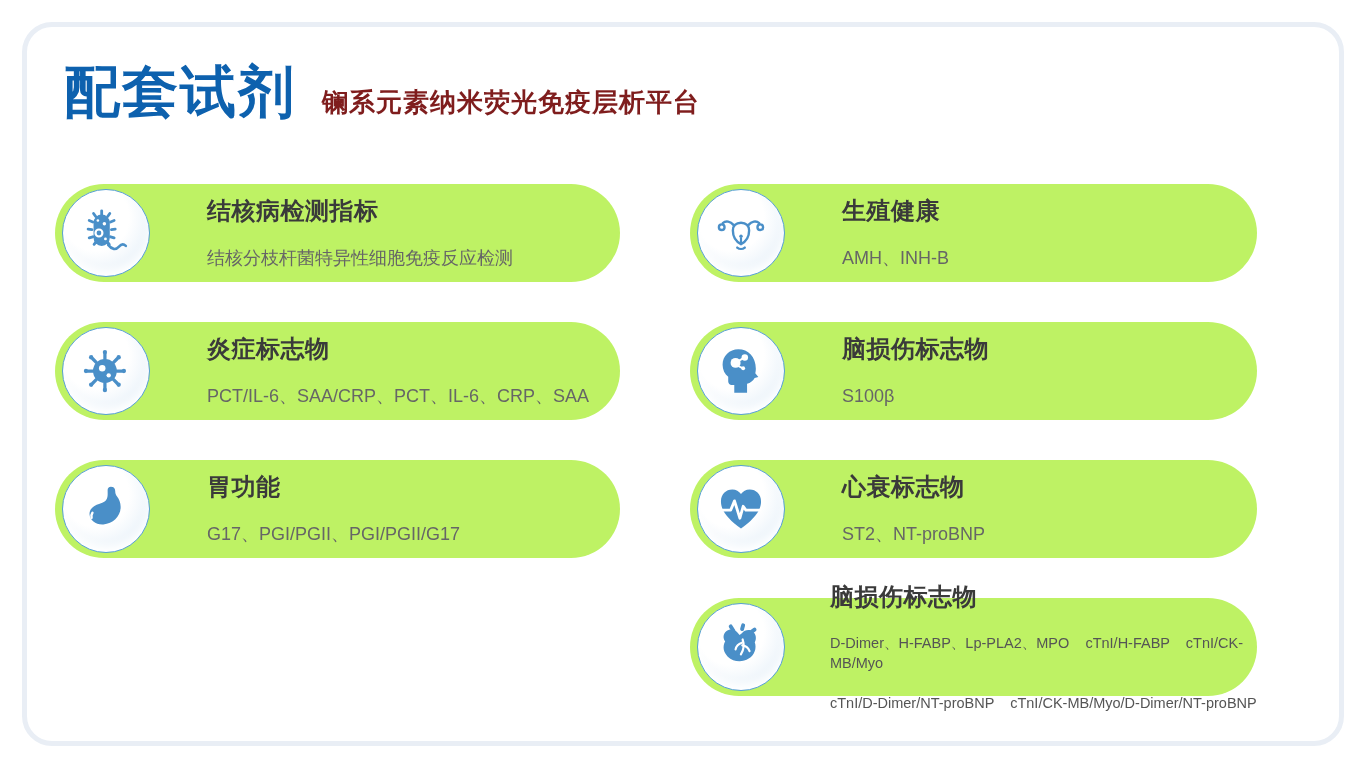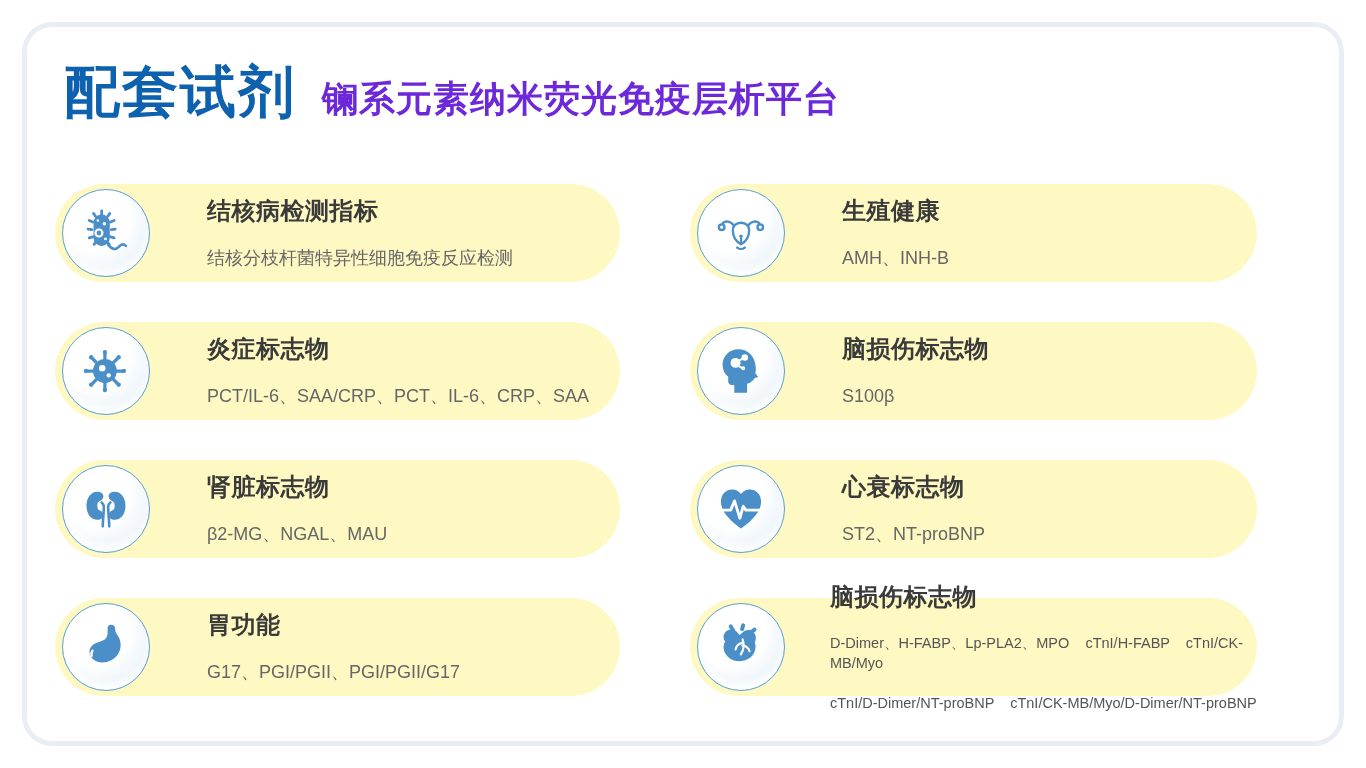--- a/index.html
+++ b/index.html
@@ -20,36 +20,36 @@
     position: absolute;
     left: 64px; top: 52px;
     display: flex; align-items: baseline; margin-top: 11px;
   }
   .page-title {
     font-size: 56px; font-weight: bold;
     color: #0d61ae; letter-spacing: 2px;
     line-height: 1.05;
   }
   .page-subtitle {
-    font-size: 36px; font-weight: bold;
-    color: #6d28d9; margin-left: 26px;
+    font-size: 26px; font-weight: bold;
+    color: #7f1d1d; margin-left: 26px;
     letter-spacing: 1px;
   }
   .content {
     position: absolute;
     left: 55px; top: 184px;
     display: flex; gap: 70px;
   }
   .col { display: flex; flex-direction: column; gap: 40px; }
   .col-left  { width: 565px; }
   .col-right { width: 567px; }
   .card {
     height: 98px;
     border-radius: 49px;
-    background: #fef9c3;
+    background: #bef264;
     display: flex; align-items: center;
     padding-left: 7px;
   }
   .bubble {
     width: 88px; height: 88px; flex: 0 0 auto;
     border-radius: 50%;
     border: 1.5px solid #58a0d6;
     background: radial-gradient(circle at 38% 32%, #ffffff 42%, #eef5fb 68%, #dcebf7 100%);
     box-shadow: inset 0 -6px 8px rgba(255,255,255,1);
     display: flex; align-items: center; justify-content: center;
@@ -159,41 +159,20 @@
           </svg>
         </span>
       </div>
       <div class="card-text">
         <div class="card-title">炎症标志物</div>
         <div class="card-desc">PCT/IL-6、SAA/CRP、PCT、IL-6、CRP、SAA</div>
 
       </div>
     </div>
 
-    <div class="card">
-      <div class="bubble">
-        <span class="icn">
-          <svg width="52" height="52" viewBox="0 0 48 48">
-            <g fill="#4a8fc8">
-              <path d="M16 8c-6 0-10 5.8-10 13s4 13 10 13c3.4 0 5.6-1.8 5.6-4.4 0-2.2-1.6-3.4-3.2-4.2-1.8-.9-2.4-1.6-2.4-4.4s.6-3.5 2.4-4.4c1.6-.8 3.2-2 3.2-4.2C21.6 9.8 19.4 8 16 8z"></path>
-              <path d="M32 8c6 0 10 5.8 10 13s-4 13-10 13c-3.4 0-5.6-1.8-5.6-4.4 0-2.2 1.6-3.4 3.2-4.2 1.8-.9 2.4-1.6 2.4-4.4s-.6-3.5-2.4-4.4c-1.6-.8-3.2-2-3.2-4.2C26.4 9.8 28.6 8 32 8z"></path>
-            </g>
-            <g fill="none" stroke="#4a8fc8" stroke-width="2.4" stroke-linecap="round">
-              <path d="M20 18c1.4 1.2 2 2.6 2 4 0 6-1 12-1 18"></path>
-              <path d="M28 18c-1.4 1.2-2 2.6-2 4 0 6 1 12 1 18"></path>
-            </g>
-          </svg>
-        </span>
-      </div>
-      <div class="card-text">
-        <div class="card-title">肾脏标志物</div>
-        <div class="card-desc">β2-MG、NGAL、MAU</div>
-
-      </div>
-    </div>
 
     <div class="card">
       <div class="bubble">
         <span class="icn">
           <svg width="52" height="52" viewBox="0 0 48 48">
             <path d="M28.5 3.5c-1.9 0-3 1.2-3 3 0 3 .3 5.8-.7 8.1-1 2.3-3.2 3.7-6.6 4.5-5.6 1.3-9.6 4.9-9.4 9.7.3 5.6 6 9.9 12.8 9.4 8.8-.6 15.6-7.3 15.9-15.4.2-4.6-1.4-7.8-3.3-10.3-1.2-1.6-1.7-3.1-1.7-5.1 0-2.6-1.5-3.9-4-3.9z" fill="#4a8fc8"></path>
             <path d="M11.5 27.5c-.9 1.3-1.2 2.9-.8 4.6" fill="none" stroke="#fff" stroke-width="2.2" stroke-linecap="round"></path>
           </svg>
         </span>
       </div>

